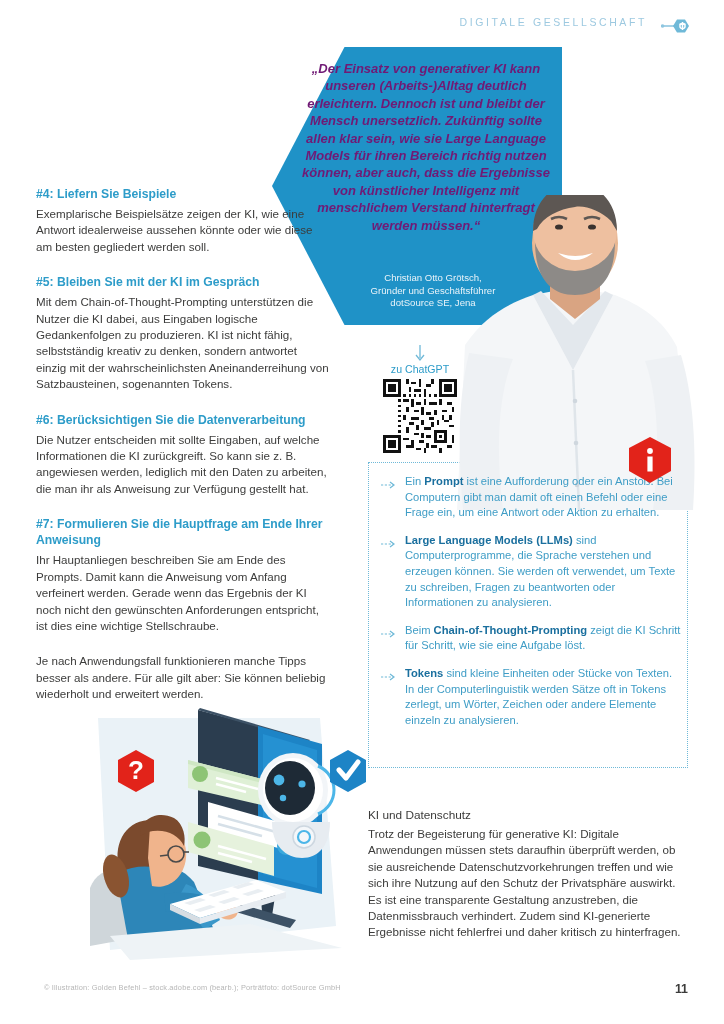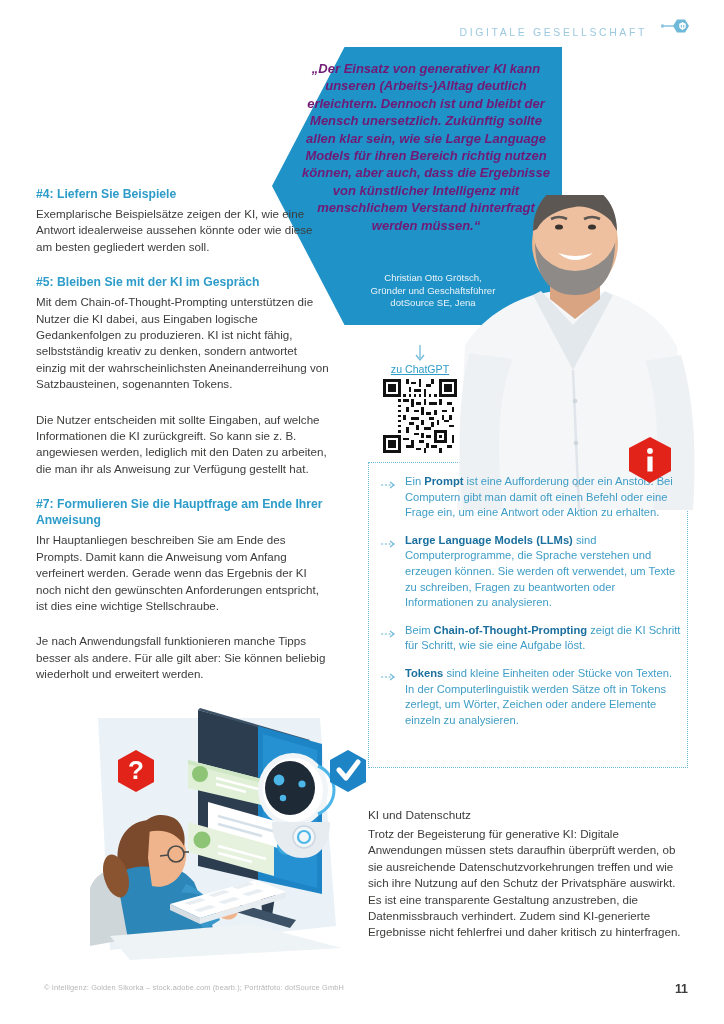--- a/index.html
+++ b/index.html
@@ -15,21 +15,21 @@
     overflow: hidden;
     -webkit-font-smoothing: antialiased;
   }
 
   
   .header {
     position: absolute;
     top: 16px;
     right: 33px;
     display: flex;
-    align-items: flex-end;
+    align-items: flex-start;
     gap: 14px;
   }
   .header-title {
     font-size: 10.5px;
     letter-spacing: 2.6px;
     color: #9dc9e0;
     font-weight: 400;
   }
   .header-logo {
     position: relative;
@@ -114,21 +114,20 @@
     left: 372px;
     top: 345px;
     width: 96px;
     text-align: center;
     z-index: 6;
   }
   .qr-arrow { height: 18px; }
   .qr-label {
     color: #2d9cc9;
     font-size: 10.6px;
-    text-decoration: underline;
     margin-bottom: 4px;
   }
   .qr-img {
     width: 74px;
     height: 74px;
     margin: 0 auto;
     display: block;
   }
 
   
@@ -296,20 +295,21 @@
     <h3 class="tip-head">#4: Liefern Sie Beispiele</h3>
     <p class="tip-body">Exemplarische Beispielsätze zeigen der KI, wie eine Antwort idealerweise aussehen könnte oder wie diese am besten gegliedert werden soll.</p>
   </div>
 
   <div class="tip-block">
     <h3 class="tip-head">#5: Bleiben Sie mit der KI im Gespräch</h3>
     <p class="tip-body">Mit dem Chain-of-Thought-Prompting unterstützen die Nutzer die KI dabei, aus Eingaben logische Gedankenfolgen zu produzieren. KI ist nicht fähig, selbstständig kreativ zu denken, sondern antwortet einzig mit der wahrscheinlichsten Aneinanderreihung von Satzbausteinen, sogenannten Tokens.</p>
   </div>
 
   <div class="tip-block">
+    <h3 class="tip-head">#6: Berücksichtigen Sie die Datenverarbeitung</h3>
     <p class="tip-body">Die Nutzer entscheiden mit sollte Eingaben, auf welche Informationen die KI zurückgreift. So kann sie z. B. angewiesen werden, lediglich mit den Daten zu arbeiten, die man ihr als Anweisung zur Verfügung gestellt hat.</p>
   </div>
 
   <div class="tip-block">
     <h3 class="tip-head">#7: Formulieren Sie die Hauptfrage am Ende Ihrer Anweisung</h3>
     <p class="tip-body">Ihr Hauptanliegen beschreiben Sie am Ende des Prompts. Damit kann die Anweisung vom Anfang verfeinert werden. Gerade wenn das Ergebnis der KI noch nicht den gewünschten Anforderungen entspricht, ist dies eine wichtige Stellschraube.</p>
   </div>
 
   <p class="tip-body last">Je nach Anwendungsfall funktionieren manche Tipps besser als andere. Für alle gilt aber: Sie können beliebig wiederholt und erweitert werden.</p>
 </div>
@@ -557,14 +557,14 @@
 
     <polygon points="20,238 160,226 252,250 40,262" fill="#eef3f6"></polygon>
   </svg>
 </div>
 
 <div class="ds-block">
   <h3 class="ds-head">KI und Datenschutz</h3>
   <p class="ds-body">Trotz der Begeisterung für generative KI: Digitale Anwendungen müssen stets daraufhin überprüft werden, ob sie ausreichende Datenschutzvorkehrungen treffen und wie sich ihre Nutzung auf den Schutz der Privatsphäre auswirkt. Es ist eine transparente Gestaltung anzustreben, die Datenmissbrauch verhindert. Zudem sind KI-generierte Ergebnisse nicht fehlerfrei und daher kritisch zu hinterfragen.</p>
 </div>
 
-<div class="footer-credit">© Intelligenz: Golden Sikorka – stock.adobe.com (bearb.); Porträtfoto: dotSource GmbH</div>
+<div class="footer-credit">© Illustration: Golden Befehl – stock.adobe.com (bearb.); Porträtfoto: dotSource GmbH</div>
 <div class="footer-page">11</div>
 
 </body></html>

